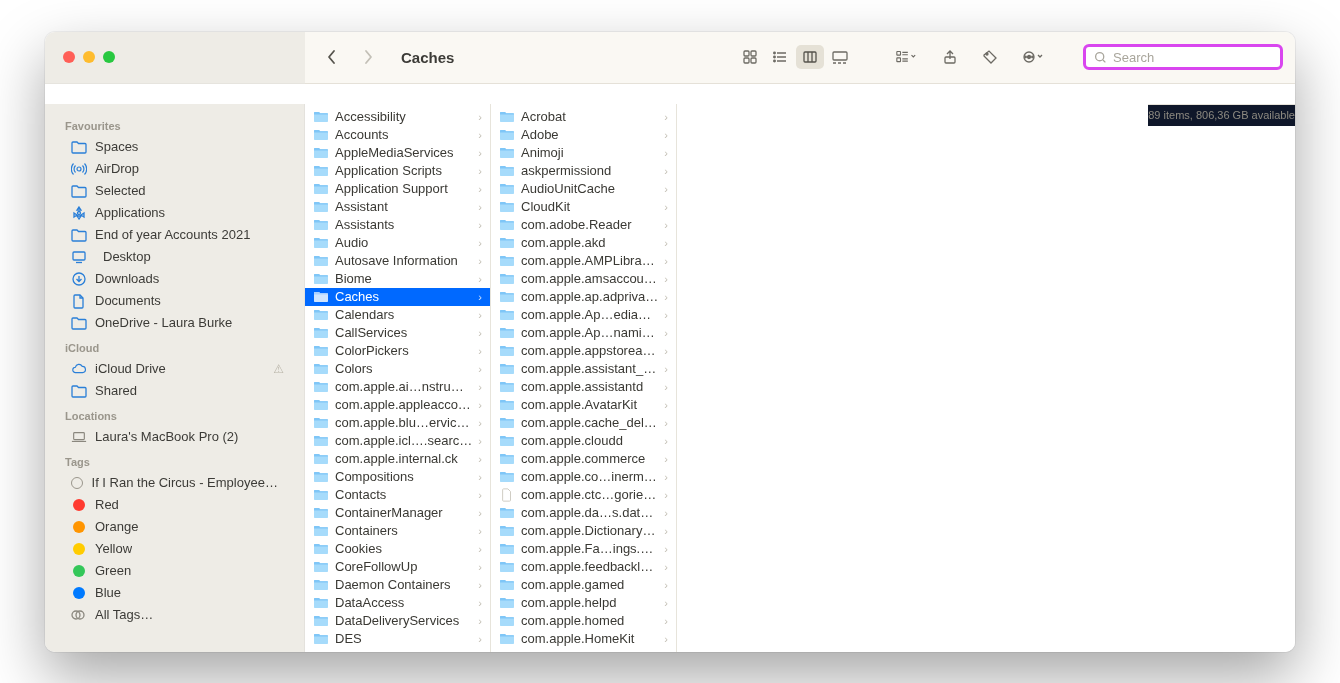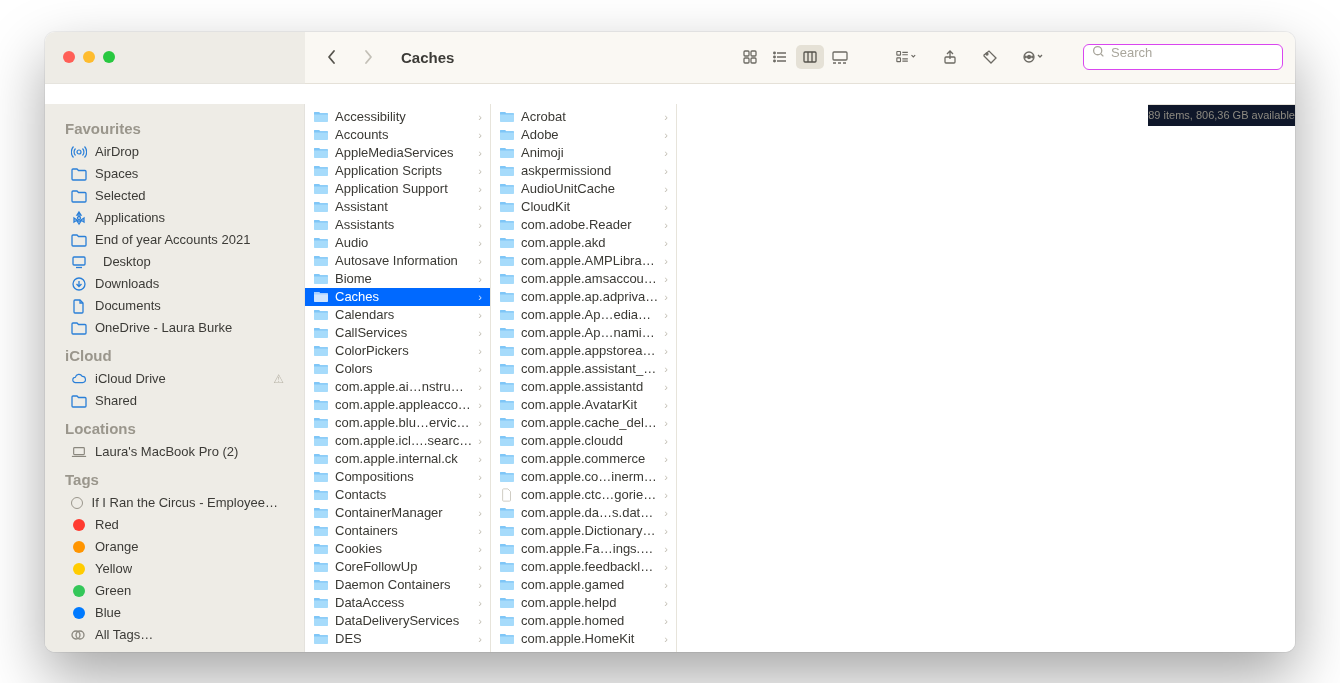--- a/index.html
+++ b/index.html
@@ -53,31 +53,31 @@
   .title { font-weight:600; font-size:15px; color:#3c3b37; margin-left:8px; }
   .spacer { flex:1; }
   .tb-group { display:flex; align-items:center; gap:0; background:transparent; }
   .tb-btn {
     width:28px; height:24px; display:flex; align-items:center; justify-content:center;
     color:#6c6a63; border-radius:5px; margin:0 1px;
   }
   .tb-btn.active { background:#e5e1d6; }
   .tb-sep { width:12px; }
   .search {
-    display:flex; gap:6px;
-    background:#fff; border:1px solid #d946ef; border-radius:6px;
+    display:flex; align-items:center; gap:6px;
+    background:#fff; border:3px solid #d946ef; border-radius:6px;
     height:26px; padding:0 8px; width:200px; color:#a9a69c; font-size:13px;
   }
   .body { flex:1; display:flex; min-height:0; }
   .sidebar {
     width:260px; background:#eeece6; overflow-y:auto;
     padding:8px 0 12px 0; font-size:13px; color:#3c3b37;
     border-right:1px solid rgba(0,0,0,0.04);
   }
-  .sb-head { font-size:15px; color:#9a968c; font-weight:600; padding:8px 20px 4px; }
+  .sb-head { font-size:11px; color:#9a968c; font-weight:600; padding:8px 20px 4px; }
   .sb-item { display:flex; align-items:center; gap:8px; padding:3px 20px; border-radius:5px; margin:0 6px; position:relative;}
   .sb-item .icn { width:16px; height:16px; display:flex; align-items:center; justify-content:center; color:#2a7fd8;}
   .sb-item .tag-dot { width:12px; height:12px; border-radius:50%; border:1.5px solid #9a968c; }
   .sb-item .warn { position:absolute; right:14px; color:#b8b4a8; font-size:12px;}
   .columns {
     flex:1; display:flex; min-height:0; position:relative; background:#fff;
     flex-direction:row;
   }
   .cols-wrap { flex:1; display:flex; min-height:0; }
   .col {
@@ -209,34 +209,34 @@
         <span>Search</span>
       </div>
     </div>
   </div>
 
   <div class="body">
     <div class="sidebar" id="sidebar">
         <div class="sb-head">Favourites</div>
         <div class="sb-item">
           <span class="icn">
+            <svg width="16" height="14" viewBox="0 0 16 14">
+              <path d="M1 3c0-.6.4-1 1-1h4l1.5 1.5H14c.6 0 1 .4 1 1V12c0 .6-.4 1-1 1H2c-.6 0-1-.4-1-1V3z" fill="none" stroke="#2a7fd8" stroke-width="1.3"></path>
+            </svg>
+          </span>
+          <span style="overflow: hidden; text-overflow: ellipsis; white-space: nowrap;">Spaces</span>
+        </div>
+        <div class="sb-item">
+          <span class="icn">
             <svg width="16" height="16" viewBox="0 0 16 16" fill="none" stroke="#2a7fd8" stroke-width="1.2">
               <circle cx="8" cy="8" r="2"></circle>
               <path d="M4.5 11.5a5 5 0 0 1 0-7M11.5 4.5a5 5 0 0 1 0 7M2.5 13.5a8 8 0 0 1 0-11M13.5 2.5a8 8 0 0 1 0 11"></path>
             </svg>
           </span>
           <span style="overflow: hidden; text-overflow: ellipsis; white-space: nowrap;">AirDrop</span>
-        </div>
-        <div class="sb-item">
-          <span class="icn">
-            <svg width="16" height="14" viewBox="0 0 16 14">
-              <path d="M1 3c0-.6.4-1 1-1h4l1.5 1.5H14c.6 0 1 .4 1 1V12c0 .6-.4 1-1 1H2c-.6 0-1-.4-1-1V3z" fill="none" stroke="#2a7fd8" stroke-width="1.3"></path>
-            </svg>
-          </span>
-          <span style="overflow: hidden; text-overflow: ellipsis; white-space: nowrap;">Spaces</span>
         </div>
         <div class="sb-item">
           <span class="icn">
             <svg width="16" height="14" viewBox="0 0 16 14">
               <path d="M1 3c0-.6.4-1 1-1h4l1.5 1.5H14c.6 0 1 .4 1 1V12c0 .6-.4 1-1 1H2c-.6 0-1-.4-1-1V3z" fill="none" stroke="#2a7fd8" stroke-width="1.3"></path>
             </svg>
           </span>
           <span style="overflow: hidden; text-overflow: ellipsis; white-space: nowrap;">Selected</span>
         </div>
         <div class="sb-item">

